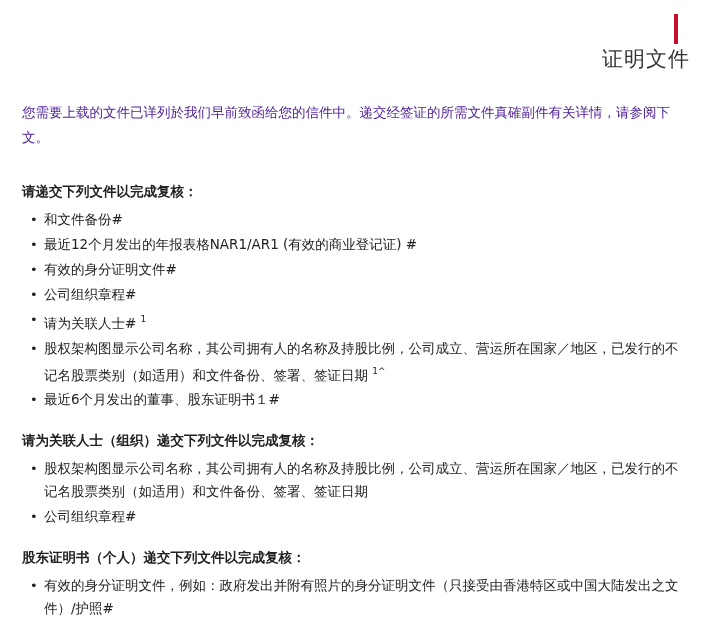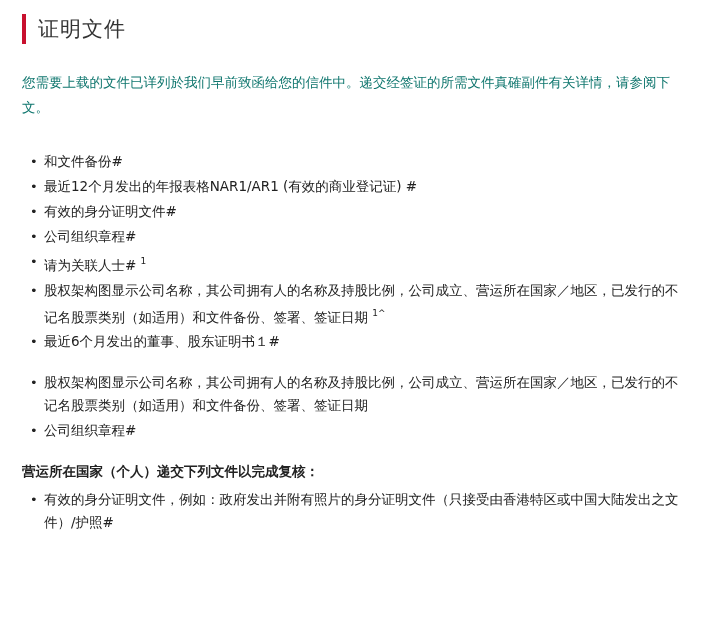--- a/index.html
+++ b/index.html
@@ -18,38 +18,39 @@
     width: 710px;
     height: 638px;
     box-sizing: border-box;
     padding: 14px 20px 0 22px;
     position: relative;
   }
   .title-row {
     display: flex;
     align-items: flex-end;
     margin-bottom: 26px;
+    flex-direction: column;
   }
   .title-bar {
     width: 4px;
     background: #c8102e;
     margin-right: 12px;
     min-height: 30px;
   }
   .page-title {
     font-size: 21px;
     line-height: 30px;
     color: #333333;
     font-weight: normal;
     letter-spacing: 1px;
   }
   .intro {
     font-size: 13.5px;
     line-height: 25px;
-    color: #0f766e;
+    color: #4c1d95;
     margin: 0 0 30px 0;
     max-width: 672px;
   }
   .section {
     margin-bottom: 14px;
   }
   .section-heading {
     font-size: 13.5px;
     font-weight: bold;
     color: #222222;
@@ -97,37 +98,39 @@
 
   <div class="title-row">
     <div class="title-bar" style="background: rgb(200, 16, 46);"></div>
     <div class="page-title">证明文件</div>
   </div>
 
   <p class="intro">您需要上载的文件已详列於我们早前致函给您的信件中。递交经签证的所需文件真確副件有关详情，请参阅下文。</p>
 
   <div class="sections-container">
       <div class="section">
+        <div class="section-heading">请递交下列文件以完成复核：</div>
         <ul class="doc-list">
           <li><span>和文件备份#</span></li>
           <li><span>最近12个月发出的年报表格NAR1/AR1 (有效的商业登记证) #</span></li>
           <li><span>有效的身分证明文件#</span></li>
           <li><span>公司组织章程#</span></li>
           <li><span>请为关联人士# </span><span class="sup">1</span></li>
           <li><span>股权架构图显示公司名称，其公司拥有人的名称及持股比例，公司成立、营运所在国家／地区，已发行的不记名股票类别（如适用）和文件备份、签署、签证日期 </span><span class="sup">1^</span></li>
           <li class="bold-item"><span>最近6个月发出的董事、股东证明书１#</span></li>
         </ul>
       </div>
       <div class="section gap-top">
+        <div class="section-heading">请为关联人士（组织）递交下列文件以完成复核：</div>
         <ul class="doc-list">
           <li><span>股权架构图显示公司名称，其公司拥有人的名称及持股比例，公司成立、营运所在国家／地区，已发行的不记名股票类别（如适用）和文件备份、签署、签证日期</span></li>
           <li><span>公司组织章程#</span></li>
         </ul>
       </div>
       <div class="section gap-top">
-        <div class="section-heading">营运所在国家（个人）递交下列文件以完成复核：</div>
+        <div class="section-heading">股东证明书（个人）递交下列文件以完成复核：</div>
         <ul class="doc-list">
           <li><span>有效的身分证明文件，例如：政府发出并附有照片的身分证明文件（只接受由香港特区或中国大陆发出之文件）/护照#</span></li>
         </ul>
       </div>
     </div>
 
 </div>
 
 </body></html>

